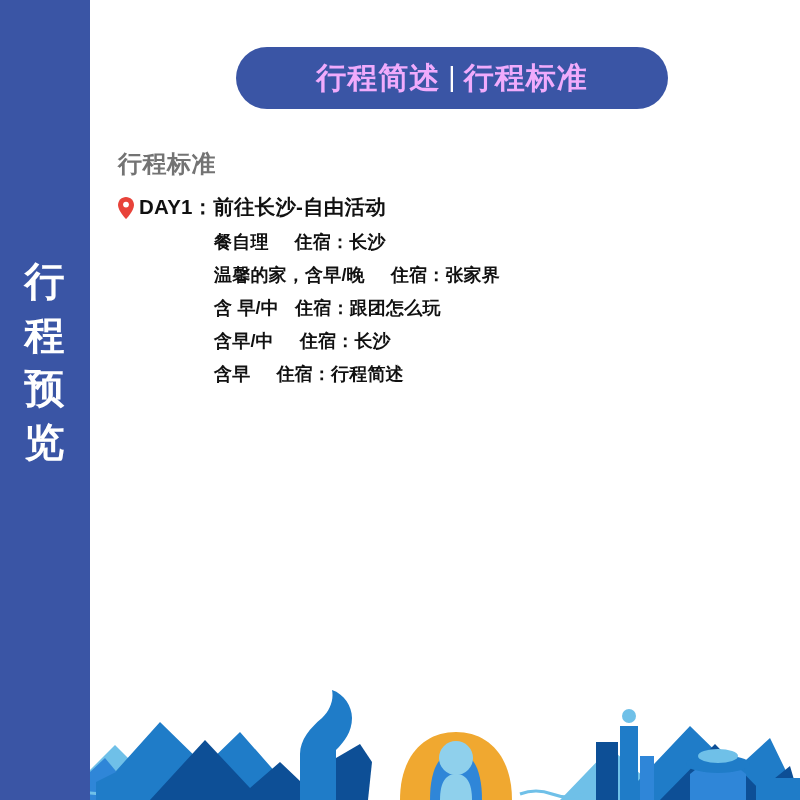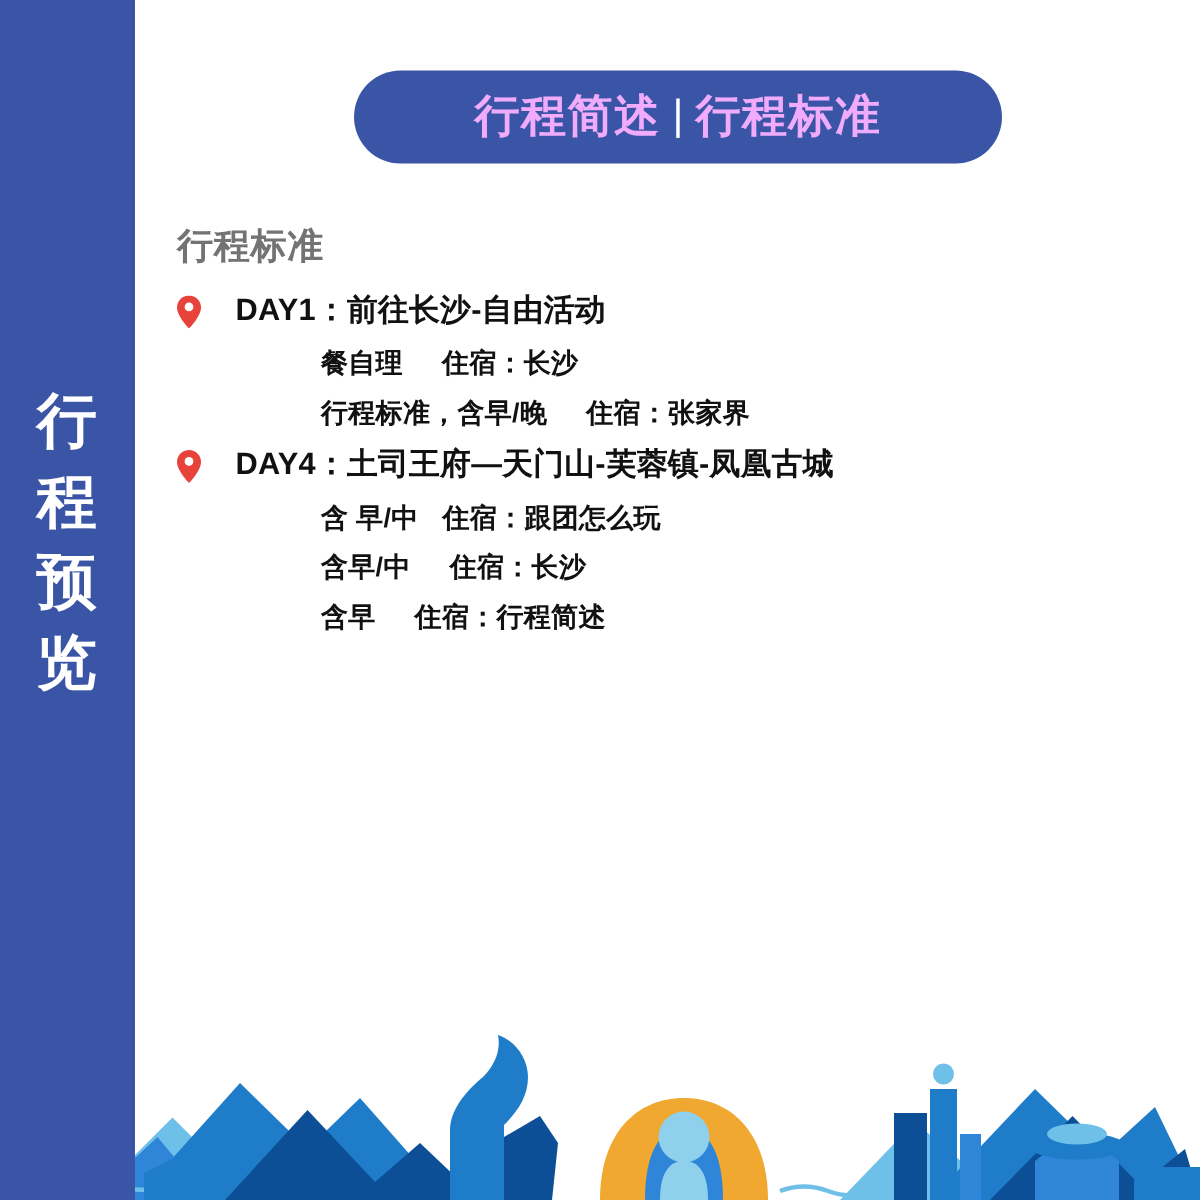--- a/index.html
+++ b/index.html
@@ -99,21 +99,20 @@
     top: 1px;
   }
   .pin svg { display: block; }
   .day-text {
     font-size: 20.5px;
     font-weight: bold;
     color: #111111;
     line-height: 1.5;
     letter-spacing: 0.2px;
     white-space: nowrap;
-    margin-left: 18px;
   }
   .day-sub {
     font-size: 18px;
     font-weight: bold;
     color: #111111;
     line-height: 1.5;
     margin: 1px 0 6px 96px;
     letter-spacing: 0.2px;
     white-space: nowrap;
   }
@@ -162,33 +161,24 @@
             <circle cx="8" cy="7.6" r="2.9" fill="#ffffff"></circle>
           </svg>
         </span>
         <span class="day-text">DAY1：前往长沙-自由活动</span>
       </div>
       <div class="day-sub"><span>餐自理</span><span class="gap"></span><span>住宿：长沙</span></div>
     </div>
 
 
     <div class="day">
-      <div class="day-sub"><span>行程标准，含早/晚</span><span class="gap"></span><span>住宿：张家界</span></div>
-    </div>
-
-    <div class="day">
-      <div class="day-line">
-        <span class="pin">
-          <svg width="16" height="22" viewBox="0 0 16 22">
-            <path d="M8 0 C3.6 0 0 3.6 0 8 c0 6 8 14 8 14 s8-8 8-14 c0-4.4-3.6-8-8-8 z" fill="#e8433a"></path>
-            <circle cx="8" cy="7.6" r="2.9" fill="#ffffff"></circle>
-          </svg>
-        </span>
-        <span class="day-text">DAY4：土司王府—天门山-芙蓉镇-凤凰古城</span>
-      </div>
+      <div class="day-sub"><span>温馨的家，含早/晚</span><span class="gap"></span><span>住宿：张家界</span></div>
+    </div>
+
+    <div class="day">
       <div class="day-sub"><span>含 早/中</span><span class="gap-sm"></span><span>住宿：跟团怎么玩</span></div>
     </div>
 
     <div class="day">
       <div class="day-sub"><span>含早/中</span><span class="gap"></span><span>住宿：长沙</span></div>
     </div>
 
     <div class="day">
       <div class="day-sub"><span>含早</span><span class="gap"></span><span>住宿：行程简述</span></div>
     </div>

